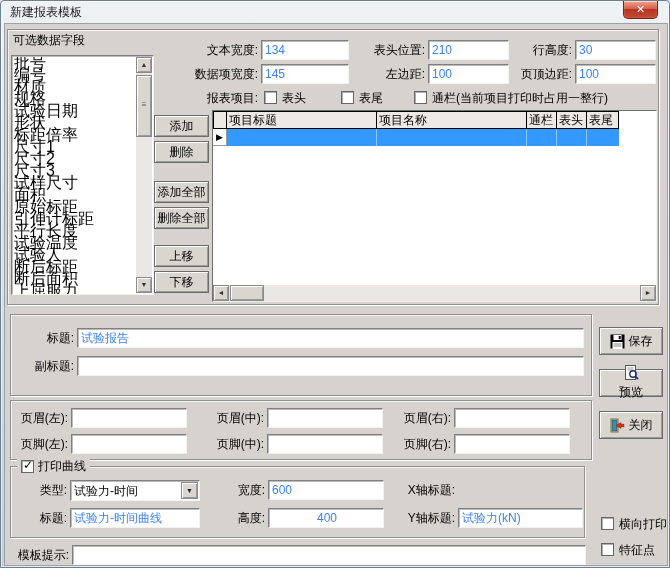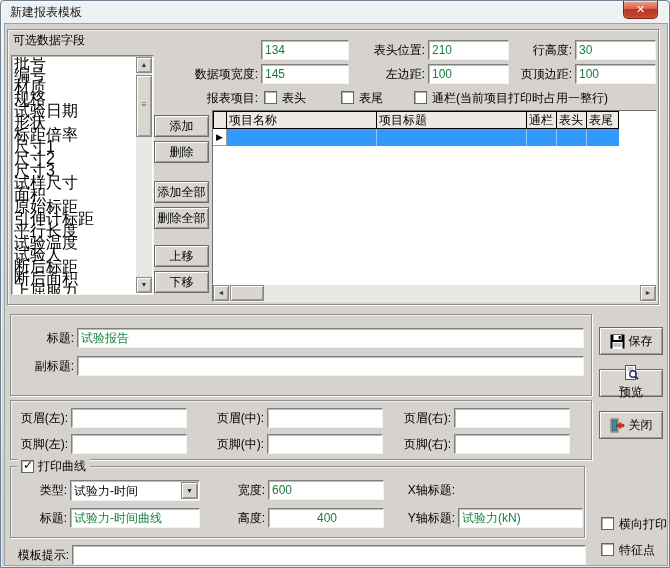--- a/index.html
+++ b/index.html
@@ -24,21 +24,21 @@
   .client { position:absolute; left:3px; top:22px; width:664px; height:543px; background:#d6d3ce; border:1px solid #9aa3ab; }
 
   .panel { position:absolute; border:1px solid #8f8f8f; box-shadow:1px 1px 0 #ffffff, inset 1px 1px 0 rgba(255,255,255,.7); }
   .gb { position:absolute; border:1px solid #8f8f8f; box-shadow:1px 1px 0 #ffffff, inset 1px 1px 0 rgba(255,255,255,.7); }
   .gb-legend { position:absolute; background:#d6d3ce; padding:0 4px; height:15px; display:flex; align-items:center; gap:4px; }
 
   .lbl { position:absolute; text-align:right; white-space:nowrap; line-height:20px; }
   .slbl { position:absolute; text-align:left; white-space:nowrap; line-height:20px; }
 
   .tb {
-    position:absolute; height:20px; background:#fff; color:#15803d;
+    position:absolute; height:20px; background:#fff; color:#3b82f6;
     border:1px solid; border-color:#7f7f7f #f2f2f2 #f2f2f2 #7f7f7f;
     box-shadow: inset 1px 1px 0 rgba(64,64,64,.35);
     font:12px "Liberation Sans","DejaVu Sans",sans-serif; padding:0 3px; outline:none;
   }
 
   .btn {
     position:absolute; background:#d9d6d0; border:1px solid #6b6b6b;
     box-shadow: inset 1px 1px 0 #ffffff, inset -1px -1px 0 #9b9b9b;
     display:flex; align-items:center; justify-content:center; gap:4px;
     font-size:12px; cursor:default; user-select:none;
@@ -119,20 +119,21 @@
         <span>断后面积</span>
         <span>上屈服力</span>
       </div>
       <div class="vscroll">
         <div class="sbtn" style="top:0;">▲</div>
         <div class="thumb" style="top:18px;height:62px;line-height:58px;">≡</div>
         <div class="sbtn" style="bottom:0;">▼</div>
       </div>
     </div>
 
+    <span class="lbl" style="left:168px;top:16px;width:85px;">文本宽度:</span>
     <input class="tb" style="left: 256px; top: 16px; width: 88px;" value="134">
     <span class="lbl" style="left:352px;top:16px;width:68px;">表头位置:</span>
     <input class="tb" style="left: 423px; top: 16px; width: 81px;" value="210">
     <span class="lbl" style="left:500px;top:16px;width:67px;">行高度:</span>
     <input class="tb" style="left: 570px; top: 16px; width: 81px;" value="30">
 
     <span class="lbl" style="left:156px;top:40px;width:97px;">数据项宽度:</span>
     <input class="tb" style="left: 256px; top: 40px; width: 88px;" value="145">
     <span class="lbl" style="left:352px;top:40px;width:68px;">左边距:</span>
     <input class="tb" style="left: 423px; top: 40px; width: 81px;" value="100">
@@ -150,22 +151,22 @@
     <div class="btn" style="left:149px;top:91px;width:55px;height:22px;">添加</div>
     <div class="btn" style="left:149px;top:117px;width:55px;height:22px;">删除</div>
     <div class="btn" style="left:149px;top:157px;width:55px;height:22px;">添加全部</div>
     <div class="btn" style="left:149px;top:183px;width:55px;height:22px;">删除全部</div>
     <div class="btn" style="left:149px;top:221px;width:55px;height:22px;">上移</div>
     <div class="btn" style="left:149px;top:247px;width:55px;height:22px;">下移</div>
 
     <div class="grid" style="left:207px;top:86px;width:445px;height:192px;">
       <div class="ghead">
         <div class="hc first" style="width:14px;"></div>
+        <div class="hc" style="width:150px;">项目标题</div>
         <div class="hc" style="width:150px;">项目名称</div>
-        <div class="hc" style="width:150px;">项目标题</div>
         <div class="hc" style="width:30px;">通栏</div>
         <div class="hc" style="width:30px;">表头</div>
         <div class="hc" style="width:32px;">表尾</div>
       </div>
       <div class="grow">
         <div class="gsel" style="width:14px;">▶</div>
         <div class="rc" style="width:150px;background:#3399ff;"></div>
         <div class="rc" style="width:150px;background:#3399ff;"></div>
         <div class="rc" style="width:30px;background:#3399ff;"></div>
         <div class="rc" style="width:30px;background:#3399ff;"></div>

